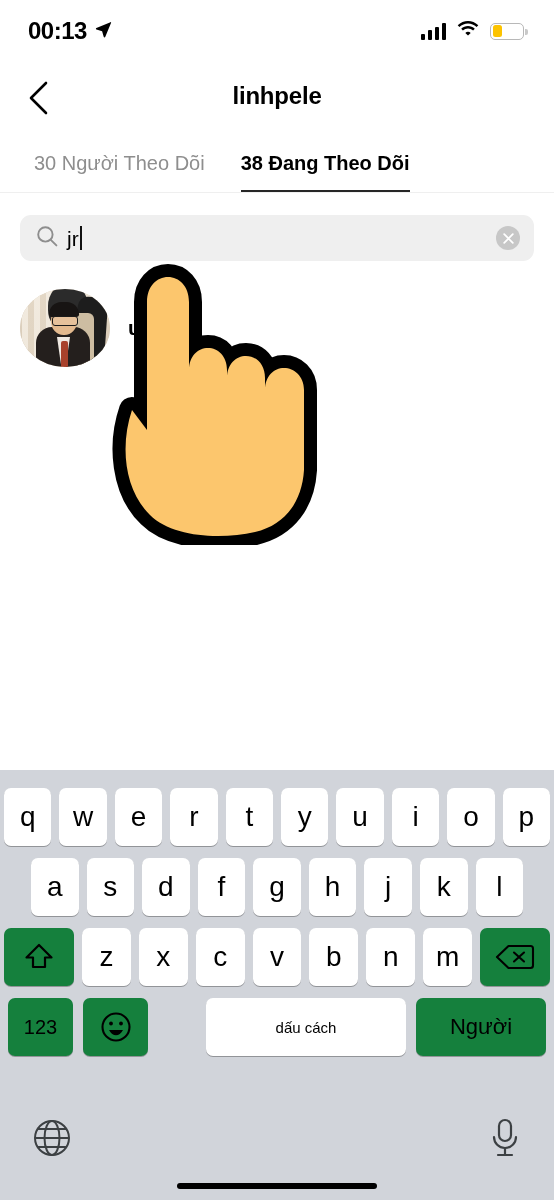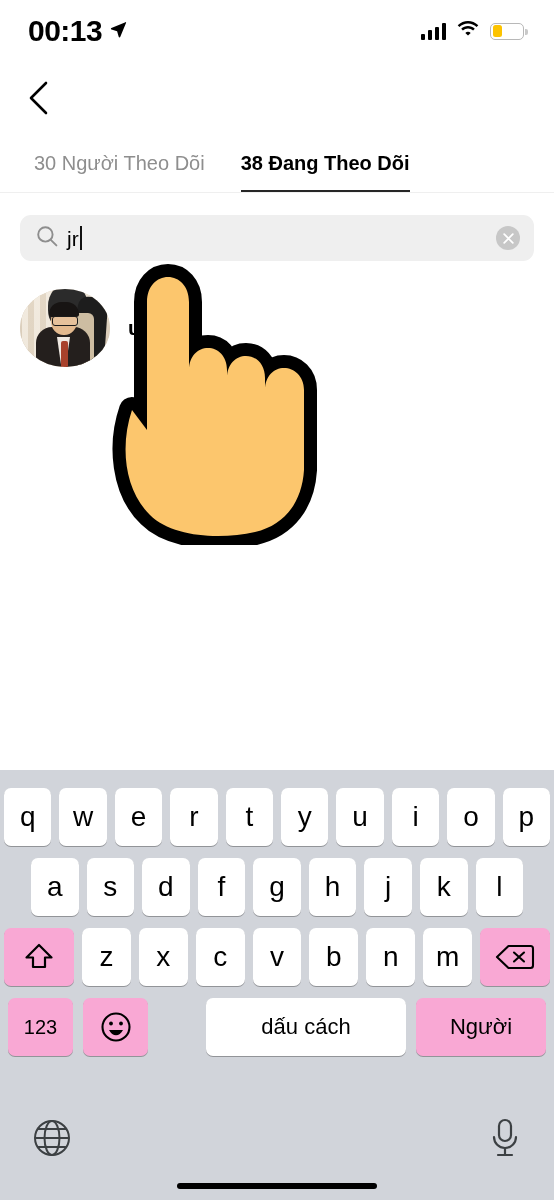--- a/index.html
+++ b/index.html
@@ -26,21 +26,21 @@
     width: 554px; height: 62px;
     display: flex; align-items: center;
     justify-content: space-between;
     padding: 0 30px 0 28px;
     box-sizing: border-box;
   }
   .sb-left {
     display: flex; align-items: center; gap: 7px;
   }
   .sb-time {
-    font-size: 30px; font-weight: 700;
+    font-size: 24px; font-weight: 700;
     letter-spacing: -0.5px; color: #000;
     line-height: 1;
   }
   .sb-loc { display: block; }
   .sb-right {
     display: flex; align-items: center; gap: 11px;
   }
   .bars { display: flex; align-items: flex-end; gap: 2.5px; height: 17px; }
   .bars i { display: block; width: 4.5px; background: #000; border-radius: 1px; }
   .bars i:nth-child(1) { height: 6px; }
@@ -248,27 +248,27 @@
     height: 58px;
     background: #ffffff;
     border-radius: 7px;
     box-shadow: 0 1px 0 rgba(0,0,0,.30);
     display: flex; align-items: center; justify-content: center;
     font-size: 28px; color: #000;
     cursor: pointer;
     user-select: none;
   }
   .key.gray {
-    background: #f9a8d4;
+    background: #15803d;
     box-shadow: 0 1px 0 rgba(0,0,0,.30);
   }
   .key.shift, .key.bksp { flex: 0 0 70px; }
   .key.k123 { flex: 0 0 65px; font-size: 20px; }
   .key.emoji { flex: 0 0 65px; }
-  .key.space { flex: 1 1 auto; font-size: 22px; margin-left: 48px; }
+  .key.space { flex: 1 1 auto; font-size: 15px; margin-left: 48px; }
   .key.enter { flex: 0 0 130px; font-size: 22px; }
   .kb-row.r4 { gap: 10px; padding: 12px 8px 0 8px; }
 
   .kb-bottom {
     position: absolute; left: 0; bottom: 0;
     width: 554px; height: 104px;
     display: flex; align-items: flex-start;
     justify-content: space-between;
     padding: 22px 32px 0 32px;
     box-sizing: border-box;
@@ -314,20 +314,21 @@
         </span>
     </div>
   </div>
 
   <div class="navbar">
     <div class="nav-back">
       <svg width="22" height="34" viewBox="0 0 22 34">
           <path d="M19 2 4 17l15 15" fill="none" stroke="#000" stroke-width="2.6" stroke-linecap="round" stroke-linejoin="round"></path>
         </svg>
     </div>
+    <div class="nav-title">linhpele</div>
   </div>
 
   <div class="tabs">
     <div class="tab clipped-left">g</div>
     <div class="tab t-followers">30 Người Theo Dõi</div>
     <div class="tab t-following active">38 Đang Theo Dõi</div>
   </div>
 
   <div class="search-wrap">
     <div class="search-field">

